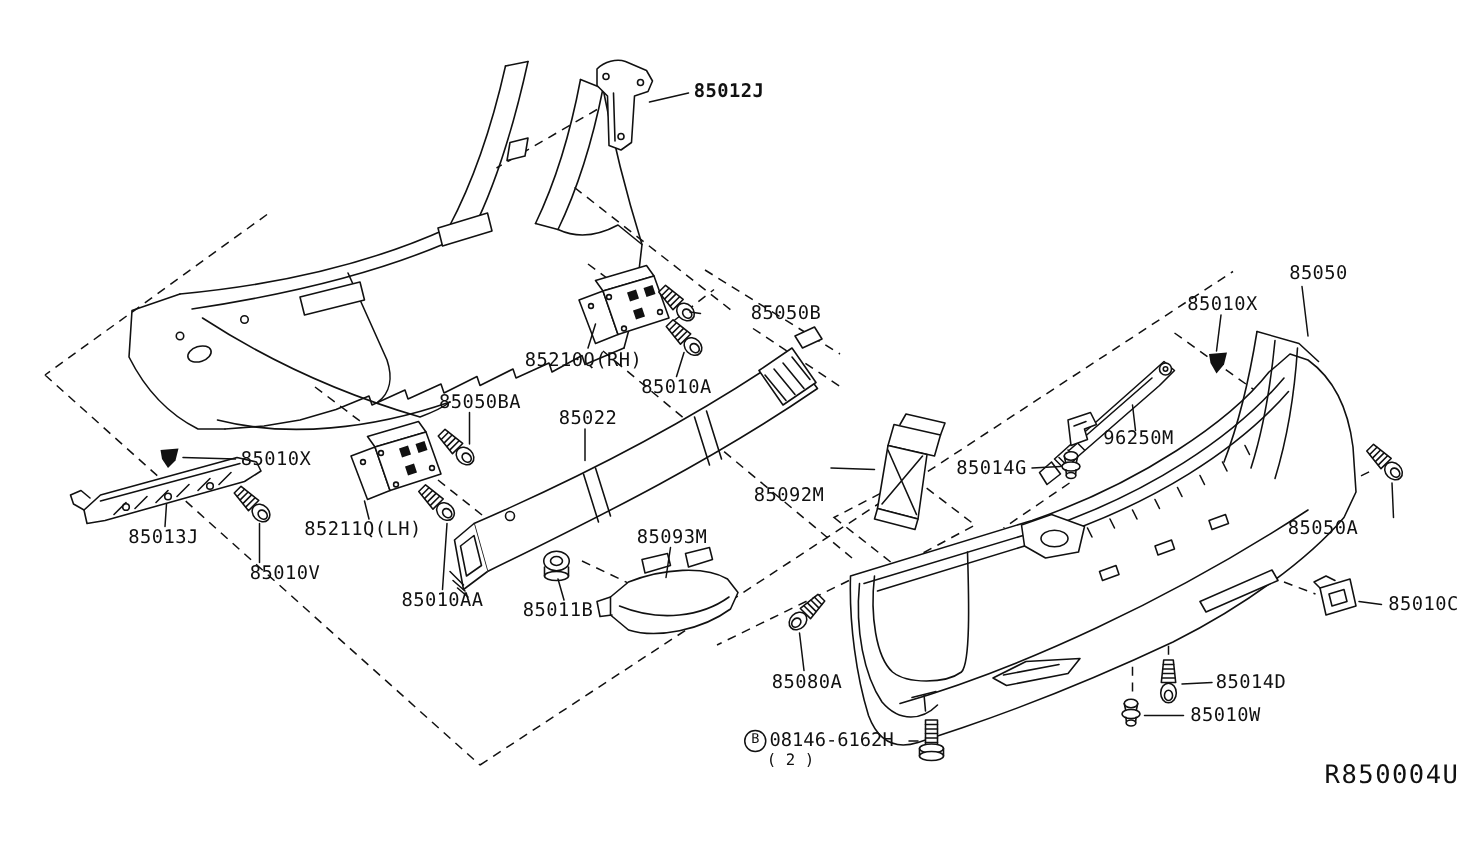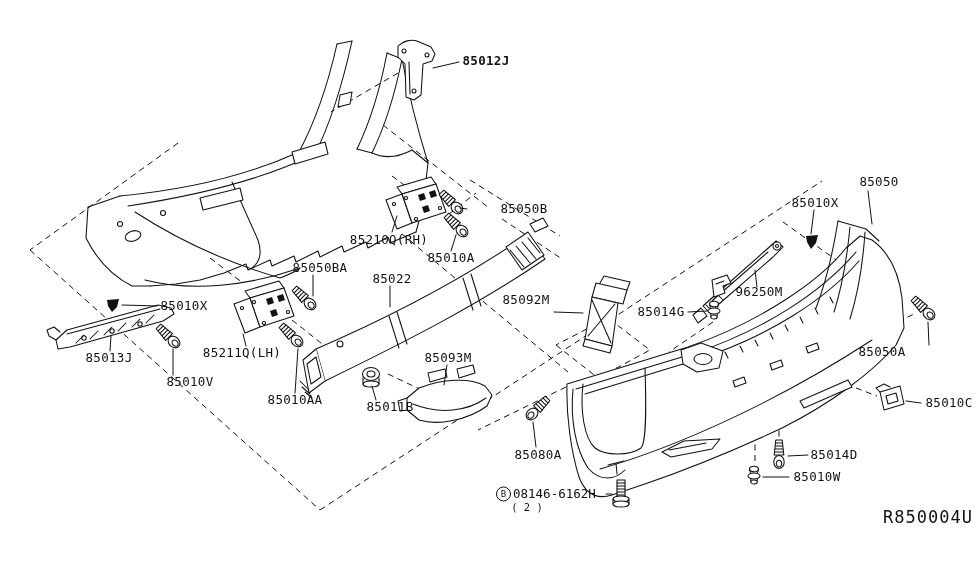--- a/index.html
+++ b/index.html
@@ -228,23 +228,23 @@
     <div class="part-label" style="left: 493px; top: 209px; margin-left: 31px;">85050B</div>
     <div class="part-label" style="left: 389px; top: 240px;">85210Q(RH)</div>
     <div class="part-label" style="left: 451px; top: 258px;">85010A</div>
     <div class="part-label" style="left: 320px; top: 268px;">85050BA</div>
     <div class="part-label" style="left: 392px; top: 279px;">85022</div>
     <div class="part-label" style="left: 184px; top: 306px;">85010X</div>
     <div class="part-label" style="left: 109px; top: 358px;">85013J</div>
     <div class="part-label" style="left: 242px; top: 353px;">85211Q(LH)</div>
     <div class="part-label" style="left: 178px; top: 382px; margin-left: 12px;">85010V</div>
     <div class="part-label" style="left: 295px; top: 400px;">85010AA</div>
-    <div class="part-label" style="left: 390px; top: 407px;">85011B</div>
+    <div class="part-label" style="left: 372px; top: 407px;">85011B</div>
     <div class="part-label" style="left: 448px; top: 358px;">85093M</div>
-    <div class="part-label" style="left: 526px; top: 300px;">85092M</div>
+    <div class="part-label" style="left: 526px; top: 330px;">85092M</div>
     <div class="part-label" style="left: 661px; top: 312px;">85014G</div>
     <div class="part-label" style="left: 759px; top: 292px;">96250M</div>
     <div class="part-label" style="left: 815px; top: 203px;">85010X</div>
     <div class="part-label" style="left: 879px; top: 182px;">85050</div>
     <div class="part-label" style="left: 882px; top: 352px;">85050A</div>
     <div class="part-label" style="left: 949px; top: 403px;">85010C</div>
     <div class="part-label" style="left: 538px; top: 455px;">85080A</div>
     <div class="part-label" style="left: 834px; top: 455px;">85014D</div>
     <div class="part-label" style="left: 817px; top: 477px;">85010W</div>
   </div>

